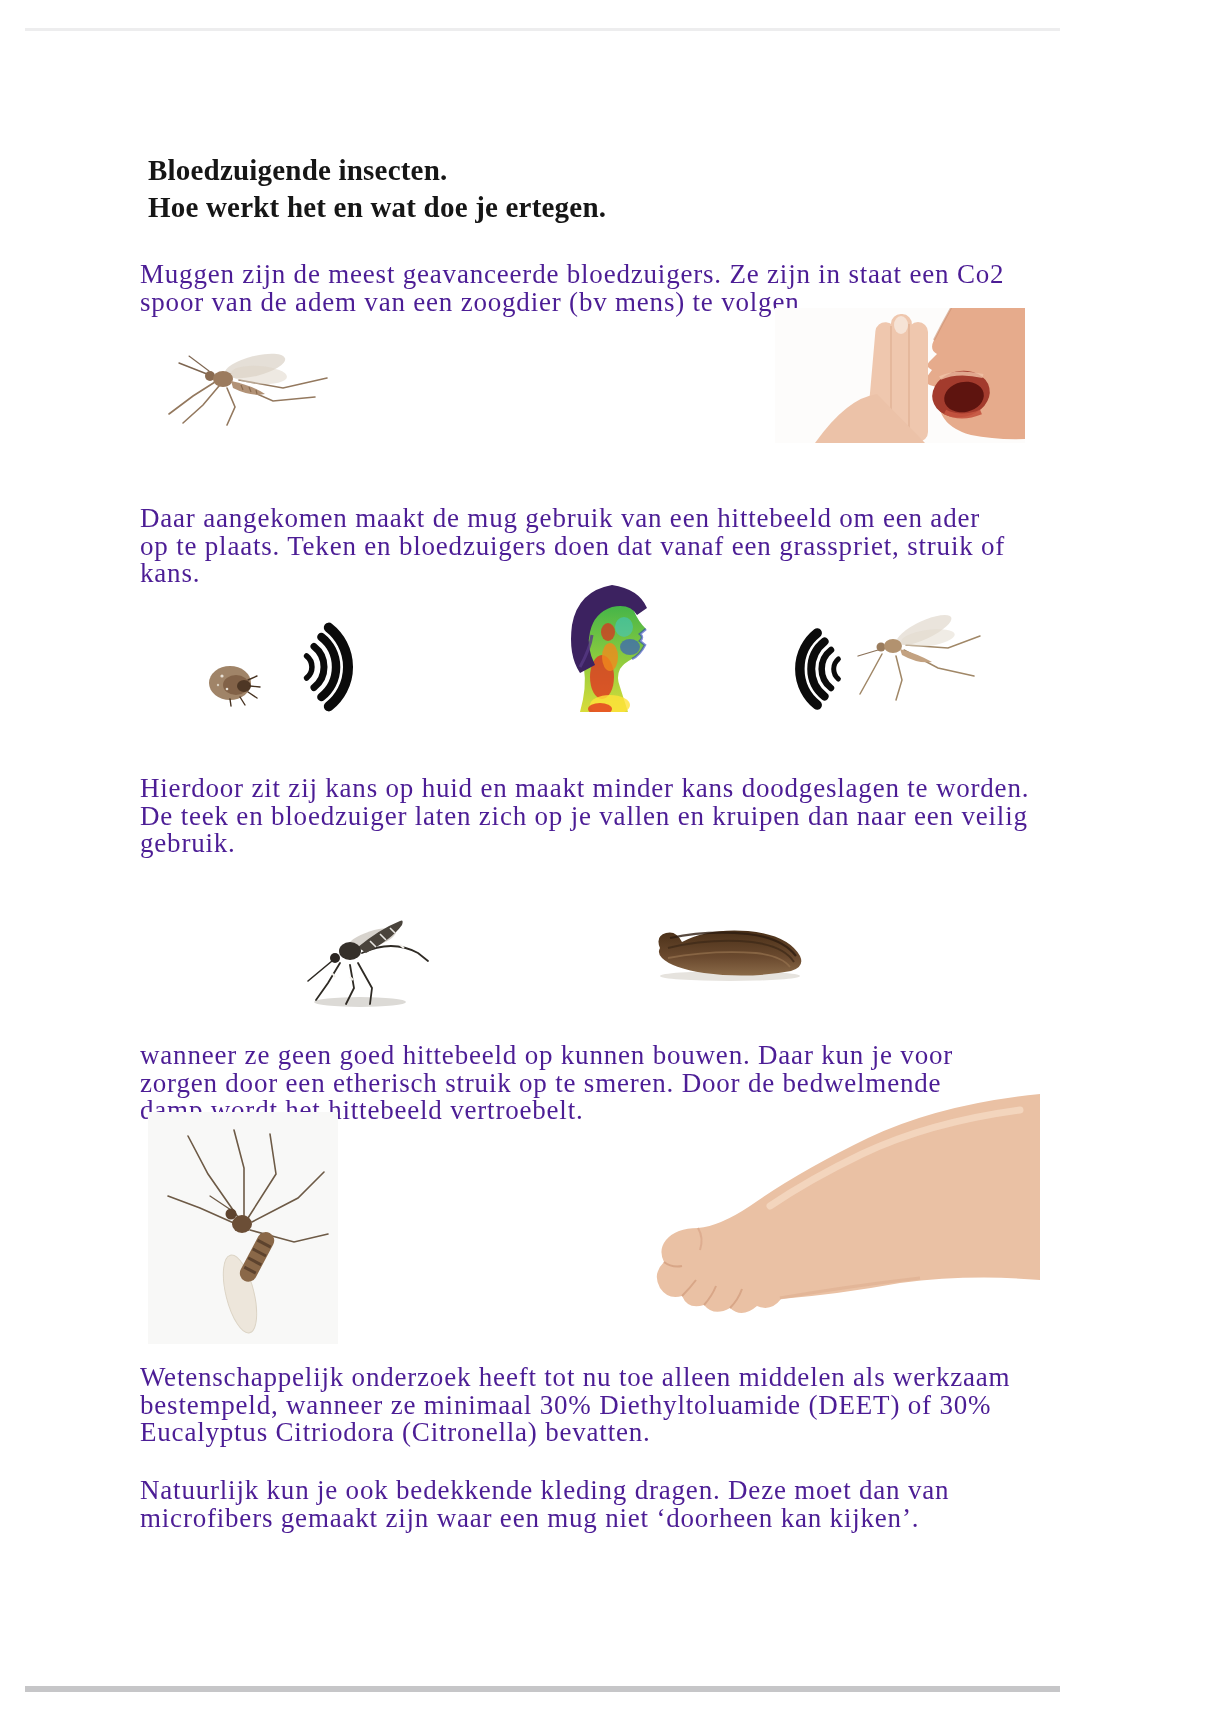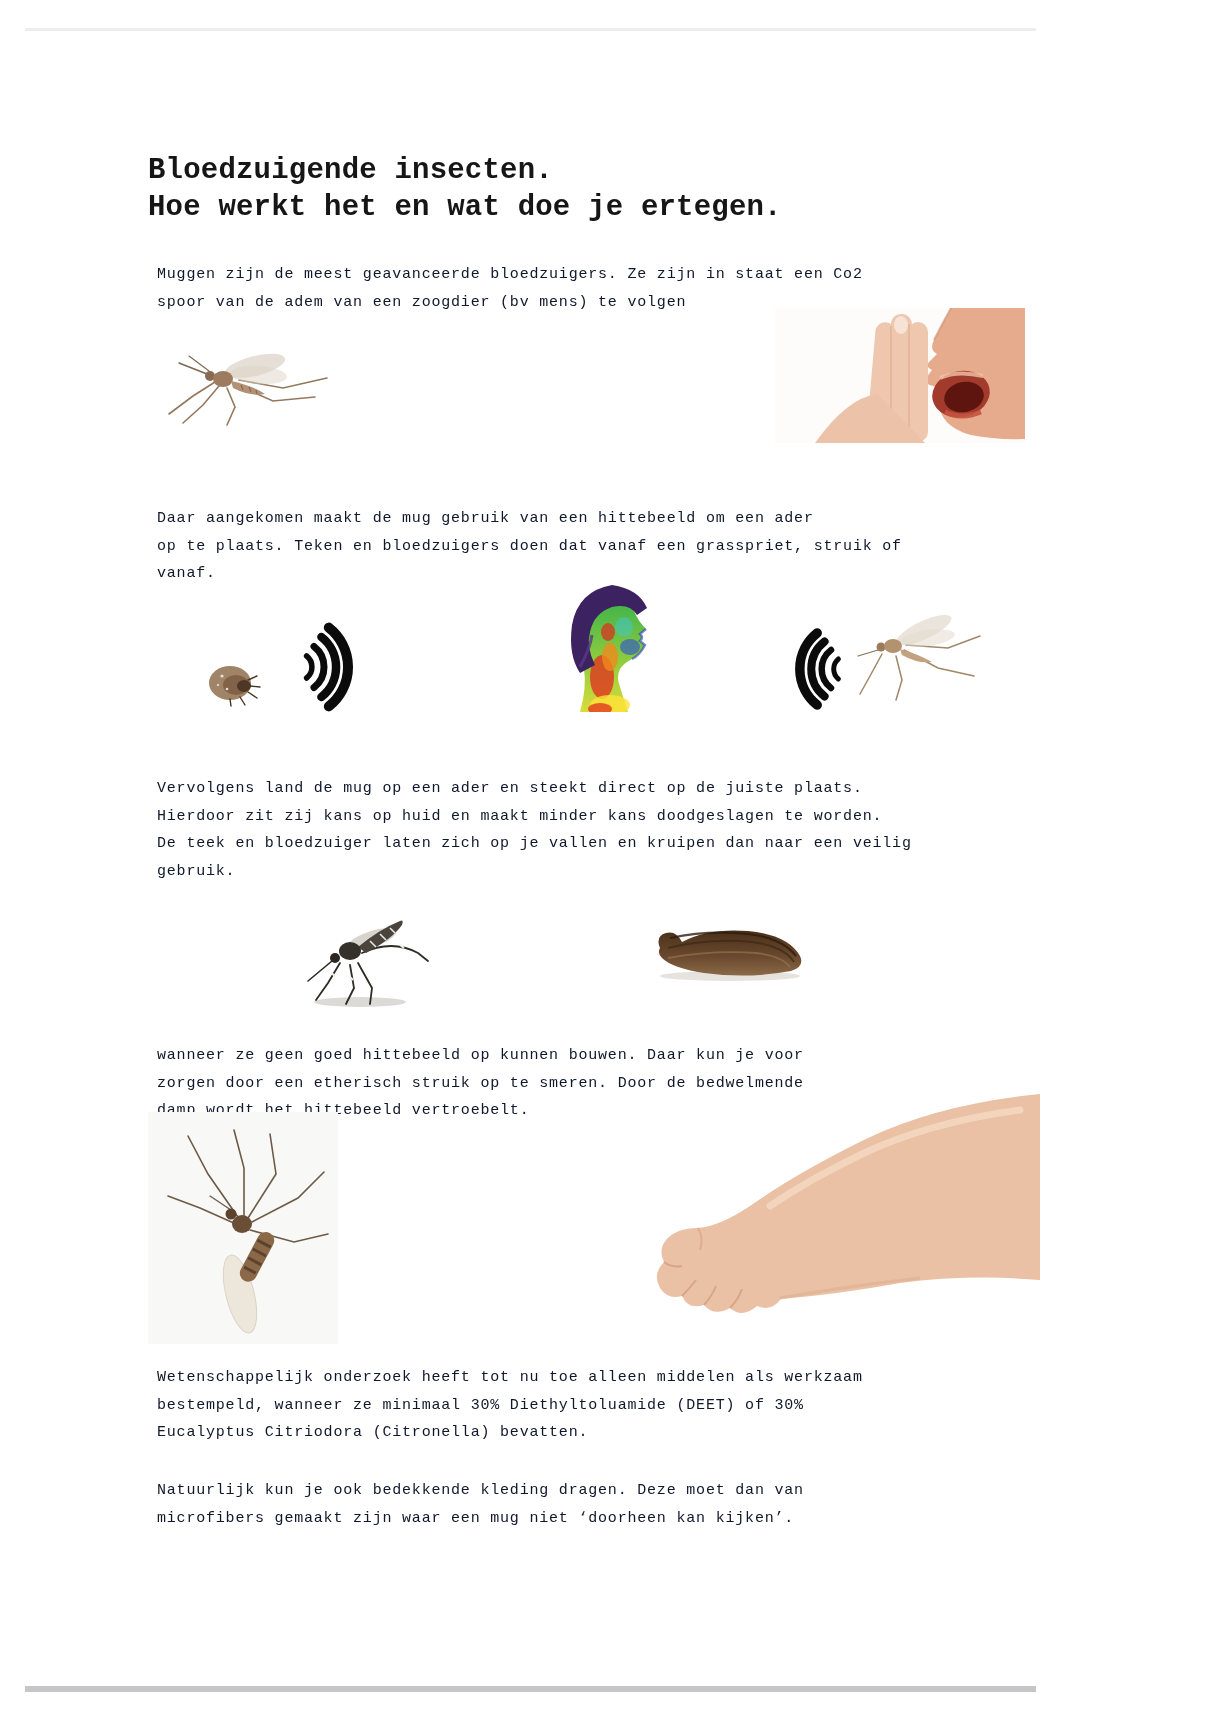--- a/index.html
+++ b/index.html
@@ -1,29 +1,29 @@
 <!DOCTYPE html>
 <html><head>
 <meta charset="utf-8">
 <style>
   html,body{margin:0;padding:0;background:#ffffff;}
   .page{
     position:relative;width:1061px;height:1719px;background:#ffffff;
-    font-family:Liberation Mono, monospace;color:#333;overflow:hidden;
+    font-family:Liberation Serif, serif;color:#333;overflow:hidden;padding-left:24px;
   }
   .edge-top{position:absolute;left:25px;right:25px;top:28px;height:3px;background:#ededee;}
   .edge-bottom{position:absolute;left:25px;right:25px;top:1686px;height:6px;background:#c6c6c8;}
   .title{
     position:absolute;left:148px;top:152px;
     font-size:29px;font-weight:bold;color:#161616;line-height:37px;letter-spacing:0.2px;
     white-space:nowrap;
   }
   .para{
-    position:absolute;left:157px;font-size:15px;line-height:27.5px;
-    letter-spacing:0.8px;color:#0f172a;white-space:nowrap;
+    position:absolute;left:140px;font-size:27px;line-height:27.5px;
+    letter-spacing:0.8px;color:#4c1d95;white-space:nowrap;
   }
   .fig{position:absolute;}
   .fig svg{display:block;width:100%;height:100%;}
 </style>
 </head>
 <body>
 
 <div class="page">
 
   <div class="edge-top"></div>
@@ -75,21 +75,21 @@
       </g>
       <path d="M116,18 L116,120 M134,16 L134,122" stroke="#dcaa8c" stroke-width="1.4" opacity="0.7"></path>
       <ellipse cx="126" cy="17" rx="7" ry="9" fill="#f6e3d6"></ellipse>
       <path d="M40,135 Q72,90 102,86 L150,135 Z" fill="#ecc2a8"></path>
     </svg>
   </div>
 
   <div class="para" style="top:505px">
     <div>Daar aangekomen maakt de mug gebruik van een hittebeeld om een ader</div>
     <div>op te plaats. Teken en bloedzuigers doen dat vanaf een grasspriet, struik of</div>
-    <div>vanaf.</div>
+    <div>kans.</div>
   </div>
 
   <div class="fig" style="left:200px;top:656px;width:62px;height:52px">
     <svg viewBox="0 0 62 52">
       <ellipse cx="30" cy="27" rx="21" ry="17" fill="#a08468"></ellipse>
       <ellipse cx="36" cy="29" rx="13" ry="10" fill="#7a5a40" opacity="0.8"></ellipse>
       <ellipse cx="44" cy="30" rx="7" ry="6" fill="#4e3725"></ellipse>
       <g stroke="#463221" stroke-width="1.4" fill="none" stroke-linecap="round">
         <path d="M48,24 L57,20"></path>
           <path d="M50,30 L60,31"></path>
@@ -159,21 +159,20 @@
       </g>
       <ellipse cx="72" cy="34" rx="30" ry="9" transform="rotate(-25 72 34)" fill="#d8cec0" opacity="0.55"></ellipse>
       <ellipse cx="76" cy="42" rx="27" ry="8" transform="rotate(-8 76 42)" fill="#e2d9cc" opacity="0.5"></ellipse>
       <circle cx="29" cy="51" r="4.5" fill="#9a7c5d"></circle>
       <ellipse cx="41" cy="50" rx="9" ry="7" fill="#b2926f"></ellipse>
       <path d="M48,53 Q66,58 80,66 Q66,68 50,59 Z" fill="#c3a281"></path>
     </svg>
   </div>
 
   <div class="para" style="top:775px">
-    <div>Vervolgens land de mug op een ader en steekt direct op de juiste plaats.</div>
     <div>Hierdoor zit zij kans op huid en maakt minder kans doodgeslagen te worden.</div>
     <div>De teek en bloedzuiger laten zich op je vallen en kruipen dan naar een veilig</div>
     <div>gebruik.</div>
   </div>
 
   <div class="fig" style="left:288px;top:903px;width:150px;height:110px">
     <svg viewBox="0 0 150 110">
       <ellipse cx="72" cy="99" rx="46" ry="5" fill="#dcdad6"></ellipse>
       <g stroke="#2e2a24" stroke-width="1.8" fill="none" stroke-linecap="round">
         <path d="M52,60 L40,80 L28,97"></path>

